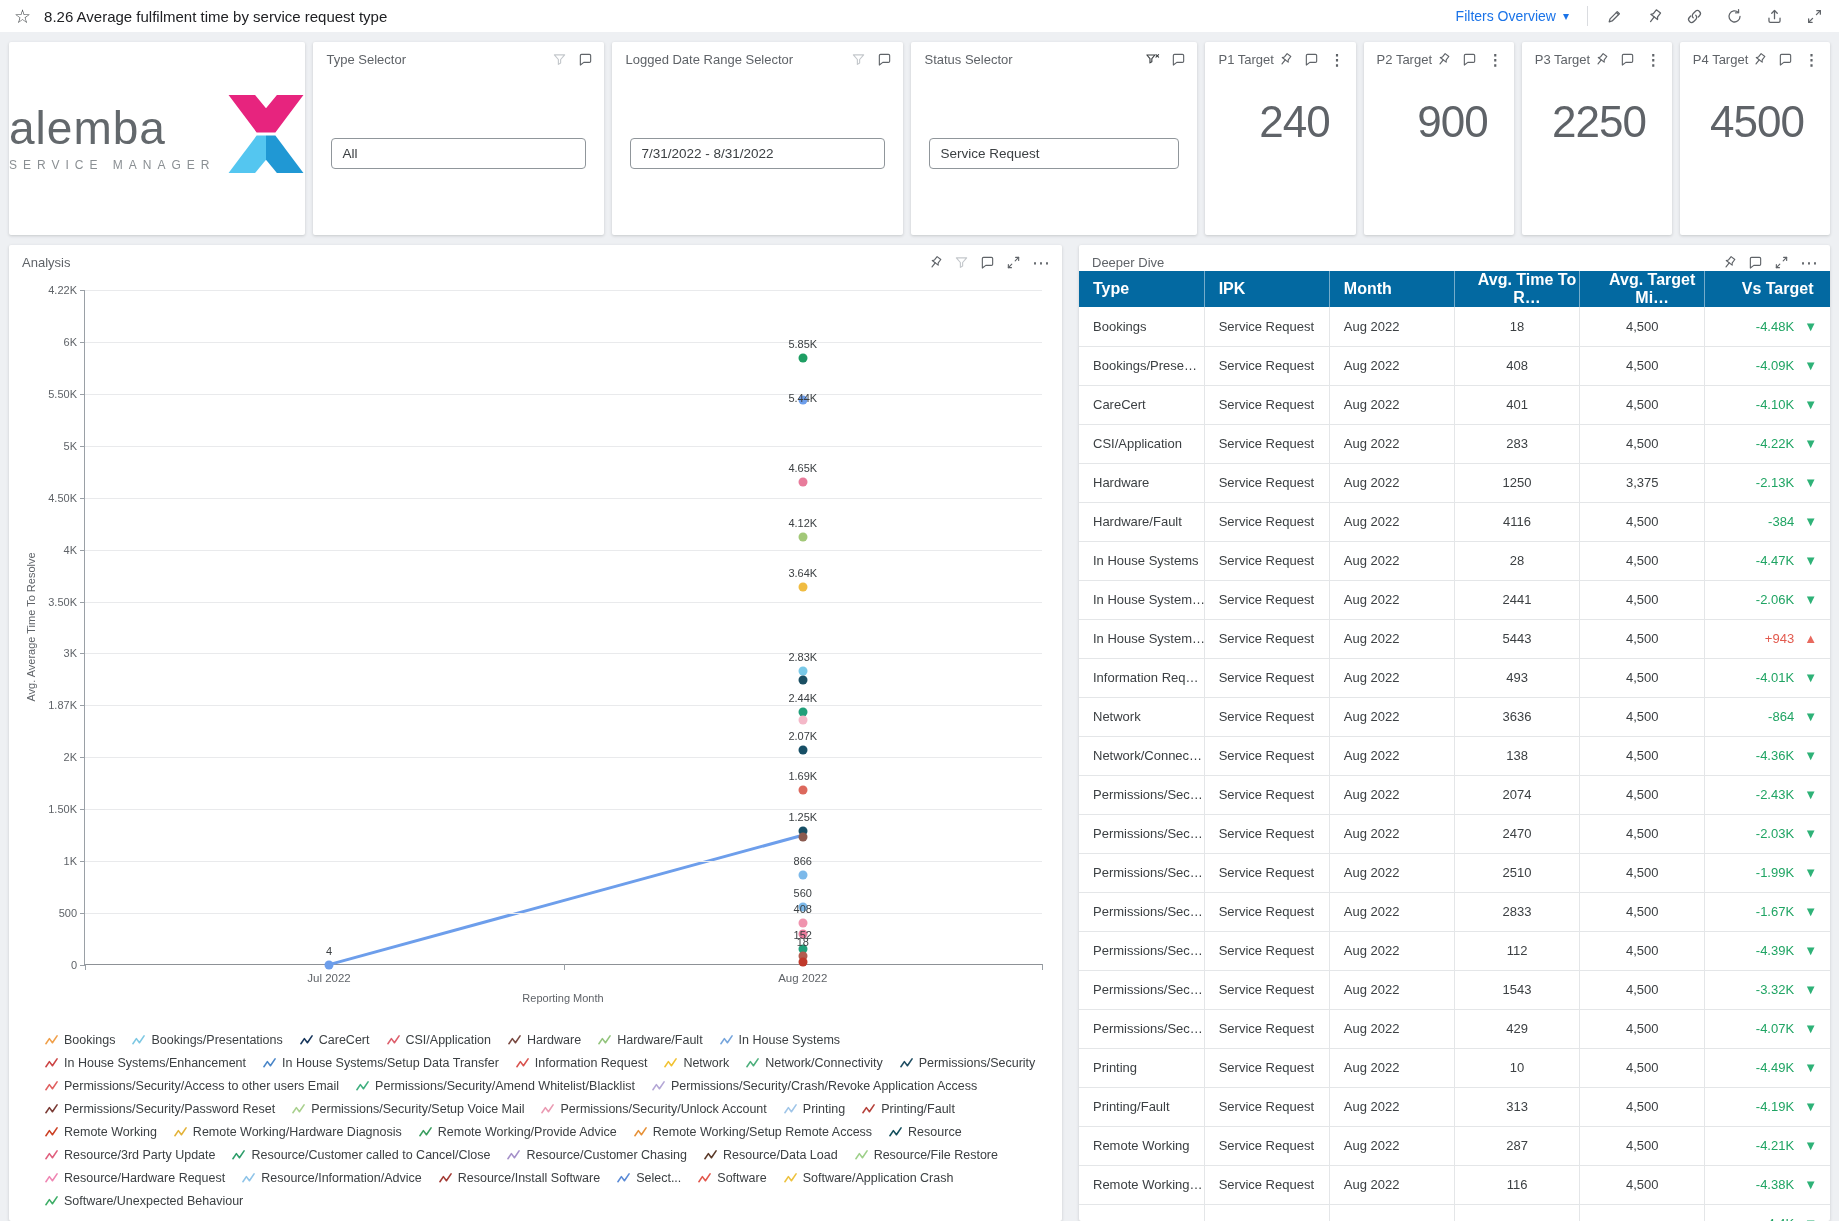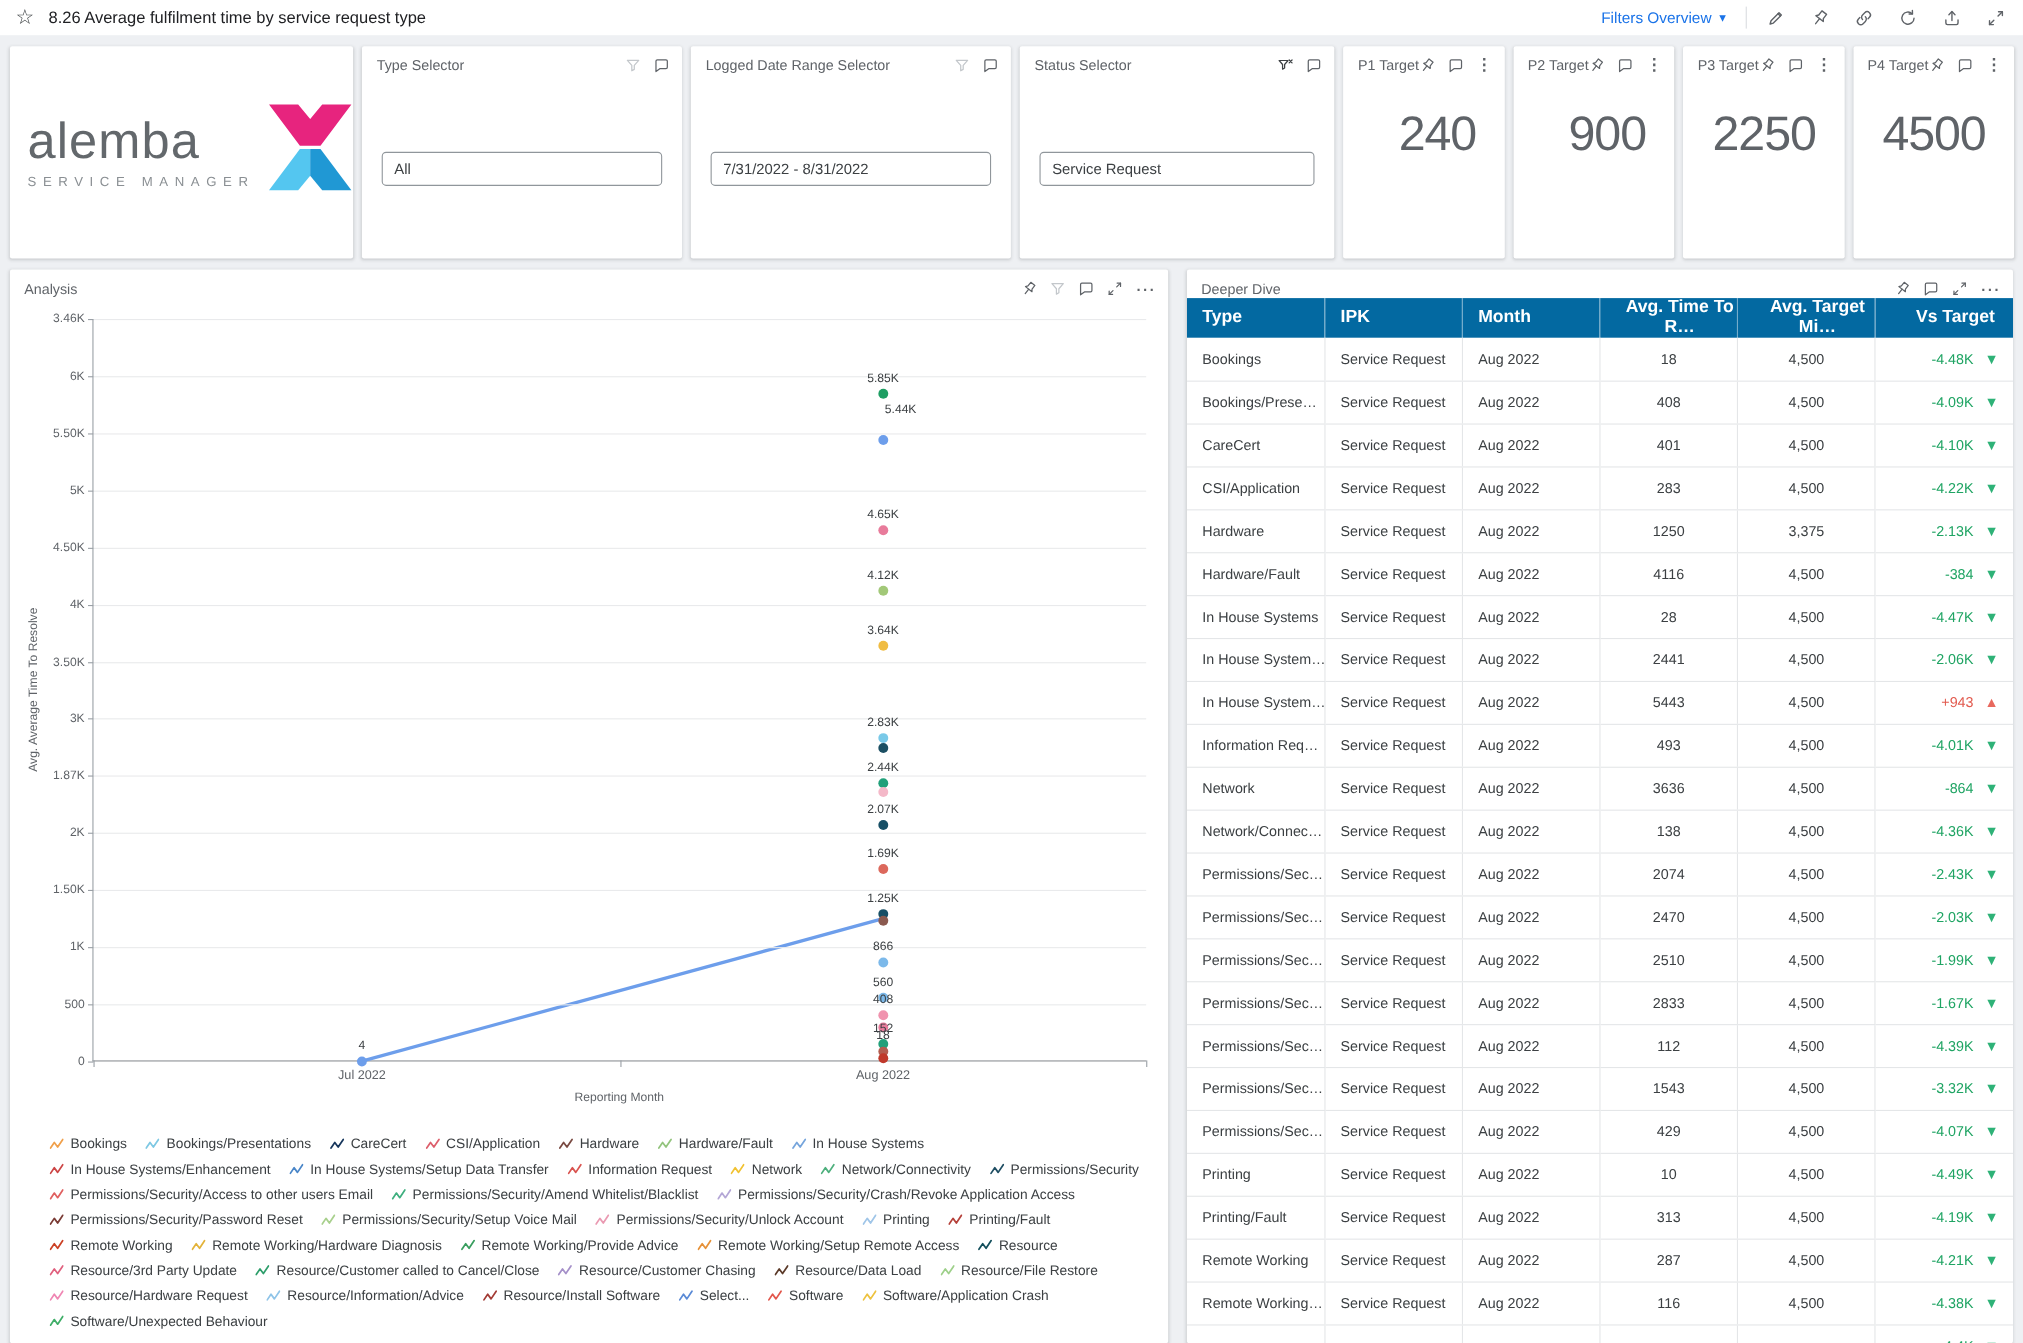--- a/index.html
+++ b/index.html
@@ -26,21 +26,21 @@
   .icon { display:inline-flex; align-items:center; justify-content:center; color:#5f6368; line-height:1; }
   .icon svg { width:15px; height:15px; }
   .icon-kebab { font-size:15px; font-weight:bold; }
   .icon-ellipsis { font-size:18px; letter-spacing:1px; }
   .selector-icons .icon-filter, .analysis-icons .icon-filter { color:#c3c7cb; }
   .icon-filter-x { color:#3c4043; }
 
   
   .filter-row { display:flex; gap:8px; padding:10px 9px 0 9px; height:203px; }
   .filter-row .panel { height:193px; }
-  .logo-panel { flex:0 0 296px; display:flex; align-items:center; padding-left:16px; }
+  .logo-panel { flex:0 0 296px; display:flex; align-items:center; padding-left:0; }
   .brand { display:flex; align-items:center; }
   .brand-name { font-size:46px; font-weight:300; color:#63686c; letter-spacing:1px; line-height:1; }
   .brand-tag { font-size:12px; letter-spacing:6px; color:#8a8f93; margin-top:7px; white-space:nowrap; }
   .brand-mark { width:78px; height:84px; margin-left:12px; margin-top:-10px; }
   .selector-panel.w1 { flex:0 0 291px; } .selector-panel.w2 { flex:0 0 291px; } .selector-panel.w3 { flex:0 0 286px; }
   .target-panel { flex:1 1 0; }
   .select-box { margin:70px 18px 0 18px; height:31px; border:1px solid #90969b; border-radius:4px;
     display:flex; align-items:center; padding:0 10px; font-size:13.5px; color:#3c4043; cursor:pointer; background:#fff; }
   .select-box .icon { margin-left:auto; }
   .big-number { display:flex; justify-content:flex-end; padding-right:26px; margin-top:32px;
@@ -358,21 +358,21 @@
             <span class="icon icon-ellipsis">⋯</span>
           </span>
       </div>
       <div class="y-axis-title">Avg. Average Time To Resolve</div>
       <div class="plot" id="chart-plot">
         <svg class="series-line" id="series-line">
             <line x1="25.5%" y1="674.5846153846154" x2="75%" y2="545.1923076923077" stroke="#6d9eeb" stroke-width="3"></line>
           </svg>
       <div class="gridline" style="top: 0px;"></div>
           <div class="ytick-mark" style="top: 0px;"></div>
-          <div class="ytick-label" style="top: -6px;">3.46K</div>
+          <div class="ytick-label" style="top: -6px;">4.22K</div>
           <div class="gridline" style="top: 51.9231px;"></div>
           <div class="ytick-mark" style="top: 51.9231px;"></div>
           <div class="ytick-label" style="top: 45.9231px;">6K</div>
           <div class="gridline" style="top: 103.846px;"></div>
           <div class="ytick-mark" style="top: 103.846px;"></div>
           <div class="ytick-label" style="top: 97.8462px;">5.50K</div>
           <div class="gridline" style="top: 155.769px;"></div>
           <div class="ytick-mark" style="top: 155.769px;"></div>
           <div class="ytick-label" style="top: 149.769px;">5K</div>
           <div class="gridline" style="top: 207.692px;"></div>
@@ -407,21 +407,21 @@
           <div class="xtick-mark" style="left: 0%;"></div>
           <div class="xtick-mark" style="left: 50%;"></div>
           <div class="xtick-mark" style="left: 100%;"></div>
           <div class="xcat" style="left: 25.5%;">Jul 2022</div>
           <div class="xcat" style="left: 75%;">Aug 2022</div>
           <div class="dot" style="left: 25.5%; top: 674.585px; background: rgb(109, 158, 235);"></div>
           <div class="dot-label" style="left: 25.5%; top: 666.585px;">4</div>
           <div class="dot" style="left: 75%; top: 67.5px; background: rgb(30, 158, 99);"></div>
           <div class="dot-label" style="left: 75%; top: 59.5px;">5.85K</div>
           <div class="dot" style="left: 75%; top: 110.077px; background: rgb(109, 158, 235);"></div>
-          <div class="dot-label" style="left: 75%; top: 88px; margin-left: 16px;">5.44K</div>
+          <div class="dot-label" style="left: 75%; top: 114px;">5.44K</div>
           <div class="dot" style="left: 75%; top: 192.115px; background: rgb(232, 123, 155);"></div>
           <div class="dot-label" style="left: 75%; top: 184.115px;">4.65K</div>
           <div class="dot" style="left: 75%; top: 247.154px; background: rgb(162, 200, 120);"></div>
           <div class="dot-label" style="left: 75%; top: 239.154px;">4.12K</div>
           <div class="dot" style="left: 75%; top: 297px; background: rgb(240, 188, 66);"></div>
           <div class="dot-label" style="left: 75%; top: 289px;">3.64K</div>
           <div class="dot" style="left: 75%; top: 381.115px; background: rgb(121, 201, 232);"></div>
           <div class="dot-label" style="left: 75%; top: 373.115px;">2.83K</div>
           <div class="dot" style="left: 75%; top: 390.462px; background: rgb(27, 79, 99);"></div>
           <div class="dot" style="left: 75%; top: 421.615px; background: rgb(33, 160, 122);"></div>

